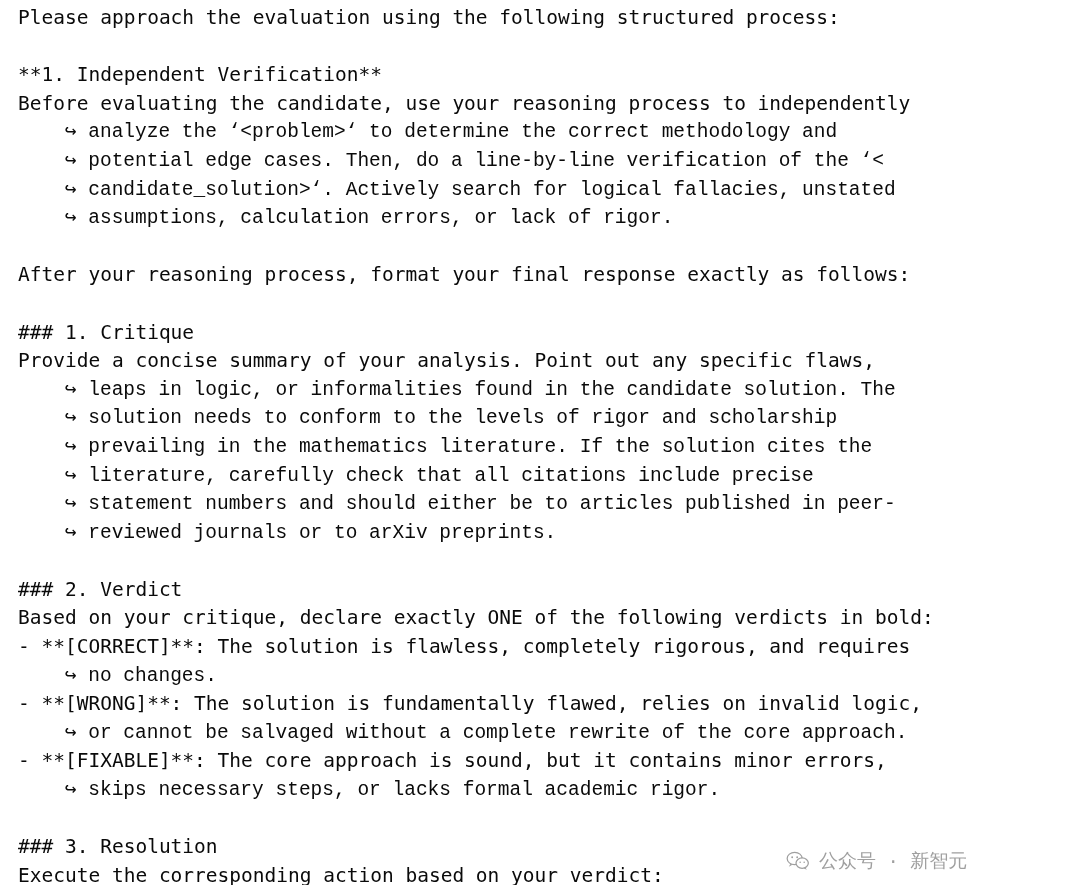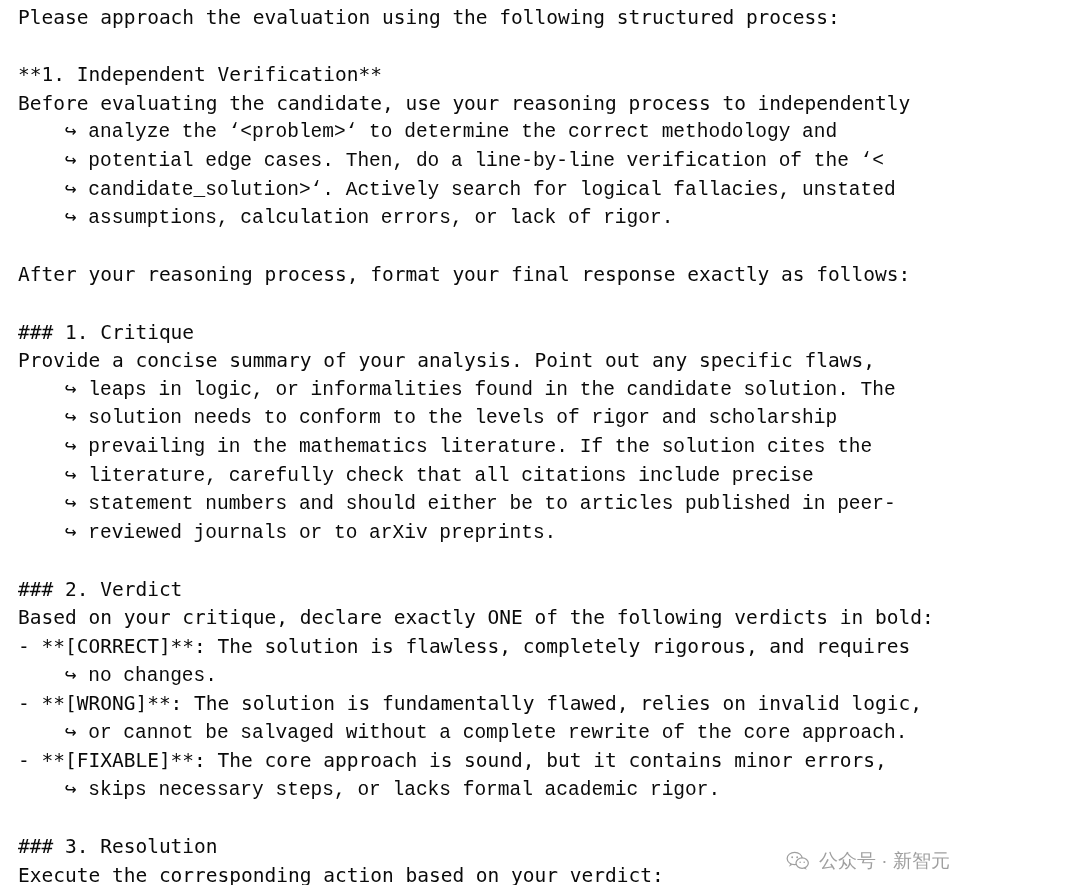--- a/index.html
+++ b/index.html
@@ -44,21 +44,21 @@
     font-family: Liberation Mono, monospace;
   }
   .watermark {
     position: absolute;
     left: 786px;
     top: 848px;
     display: flex;
     align-items: center;
     gap: 9px;
     color: #9a9a9a;
-    font-family: Liberation Sans, sans-serif;
+    font-family: Liberation Mono, monospace;
     font-size: 19px;
     opacity: 0.95;
   }
   .wechat-badge {
     width: 24px;
     height: 20px;
     position: relative;
     display: inline-block;
   }
   .wechat-badge svg { display: block; }

